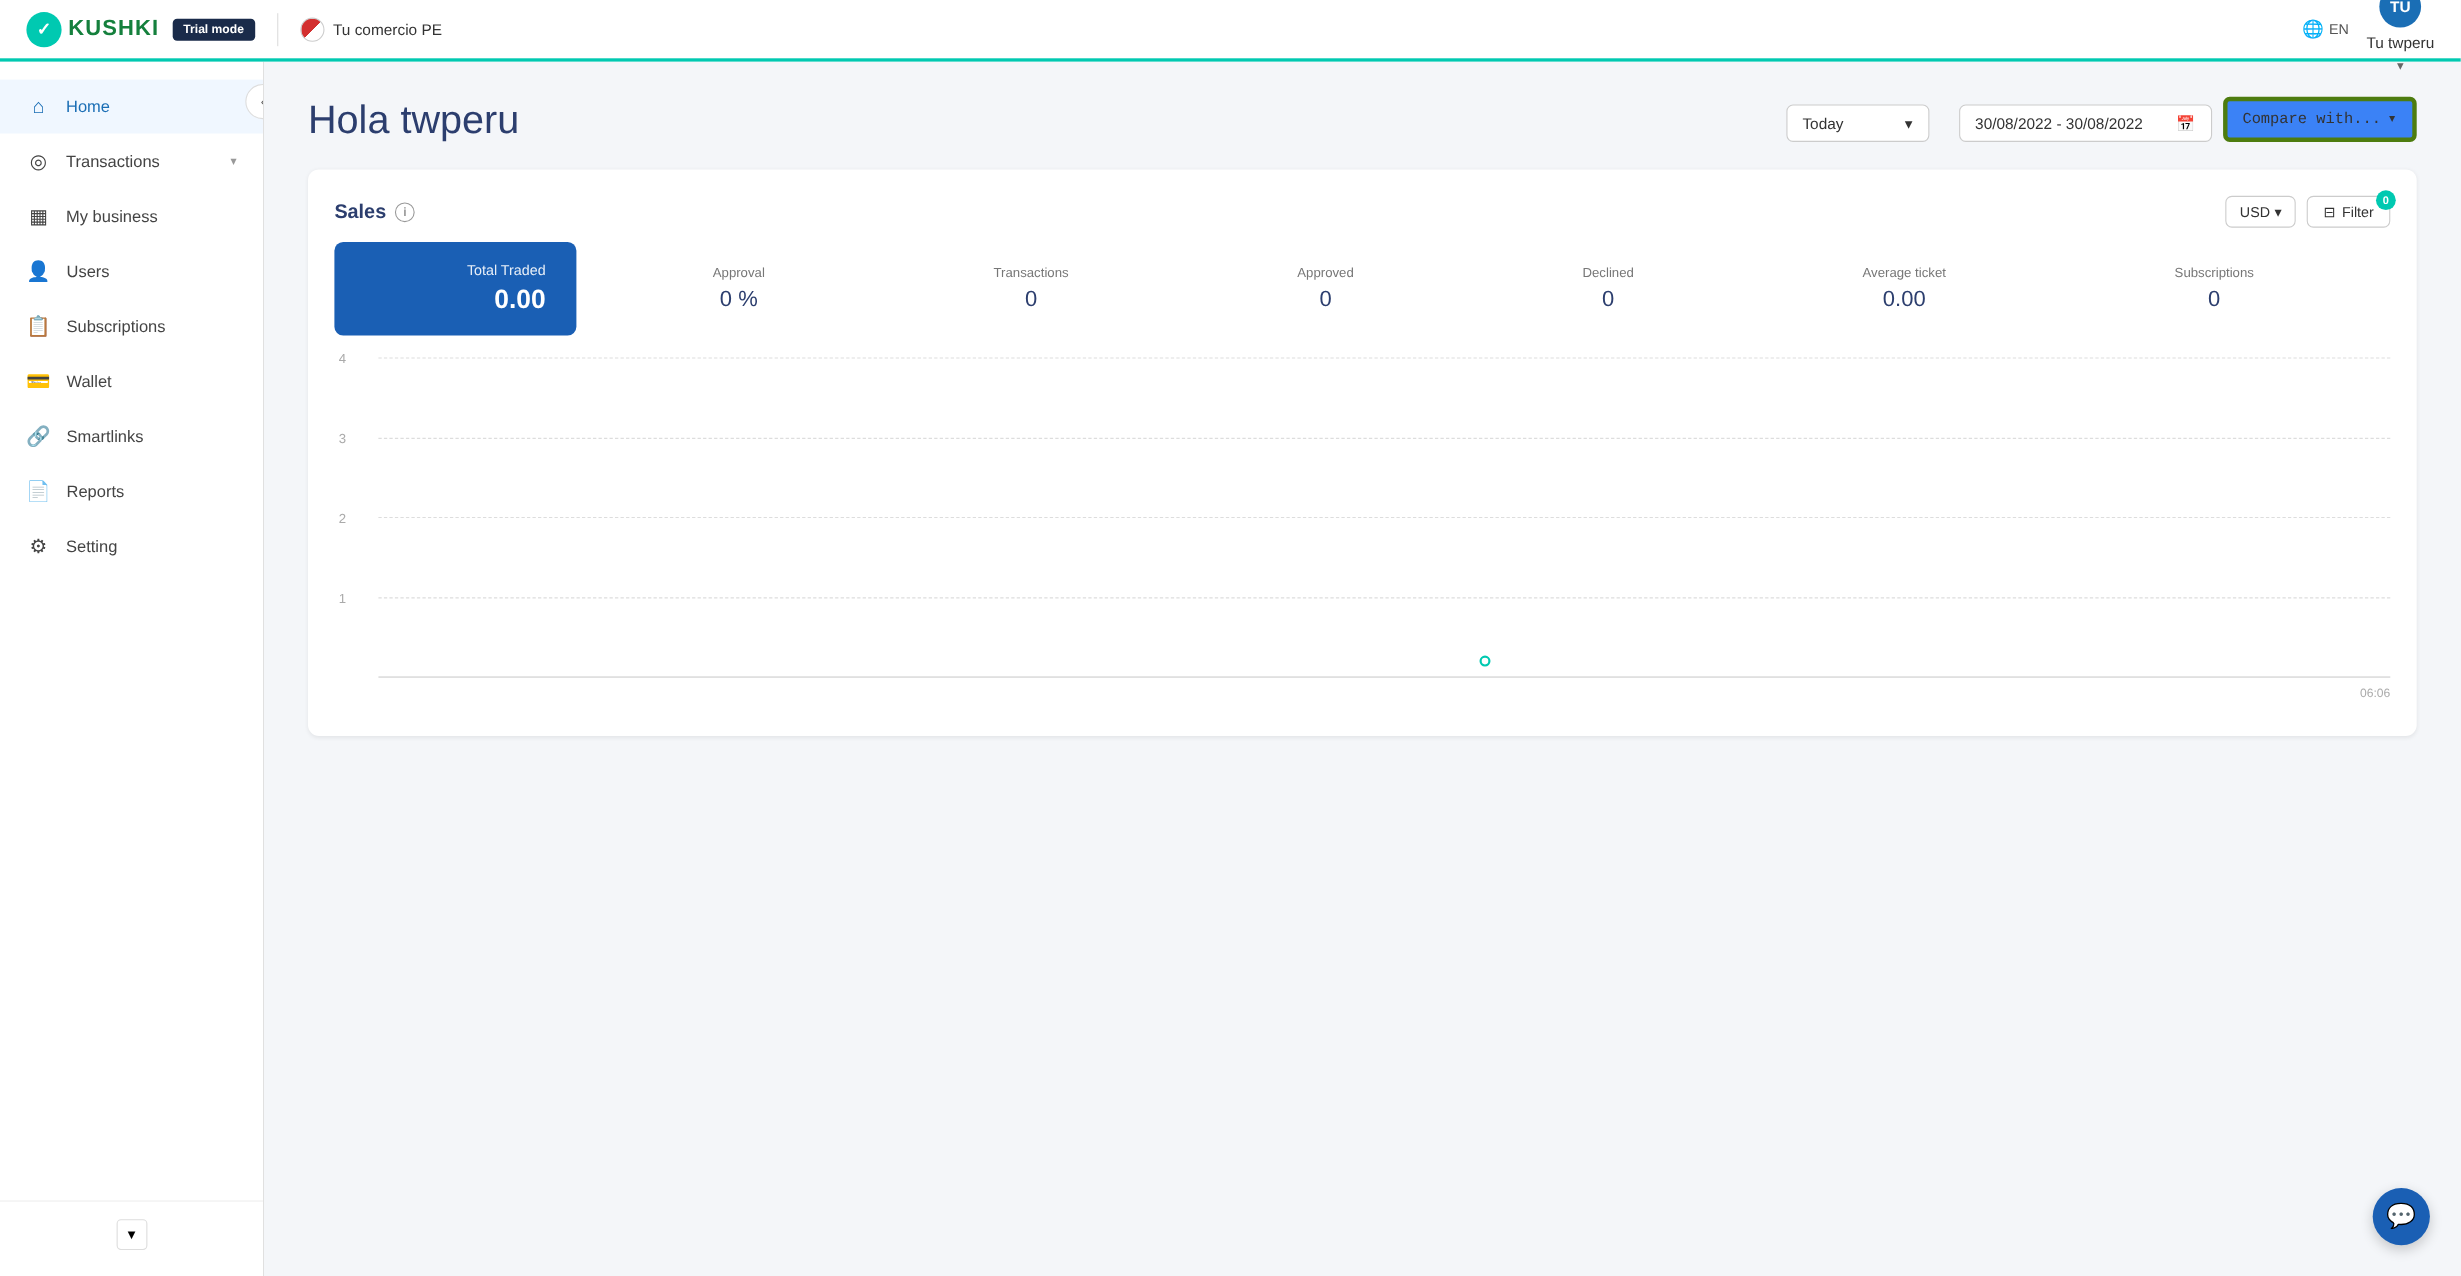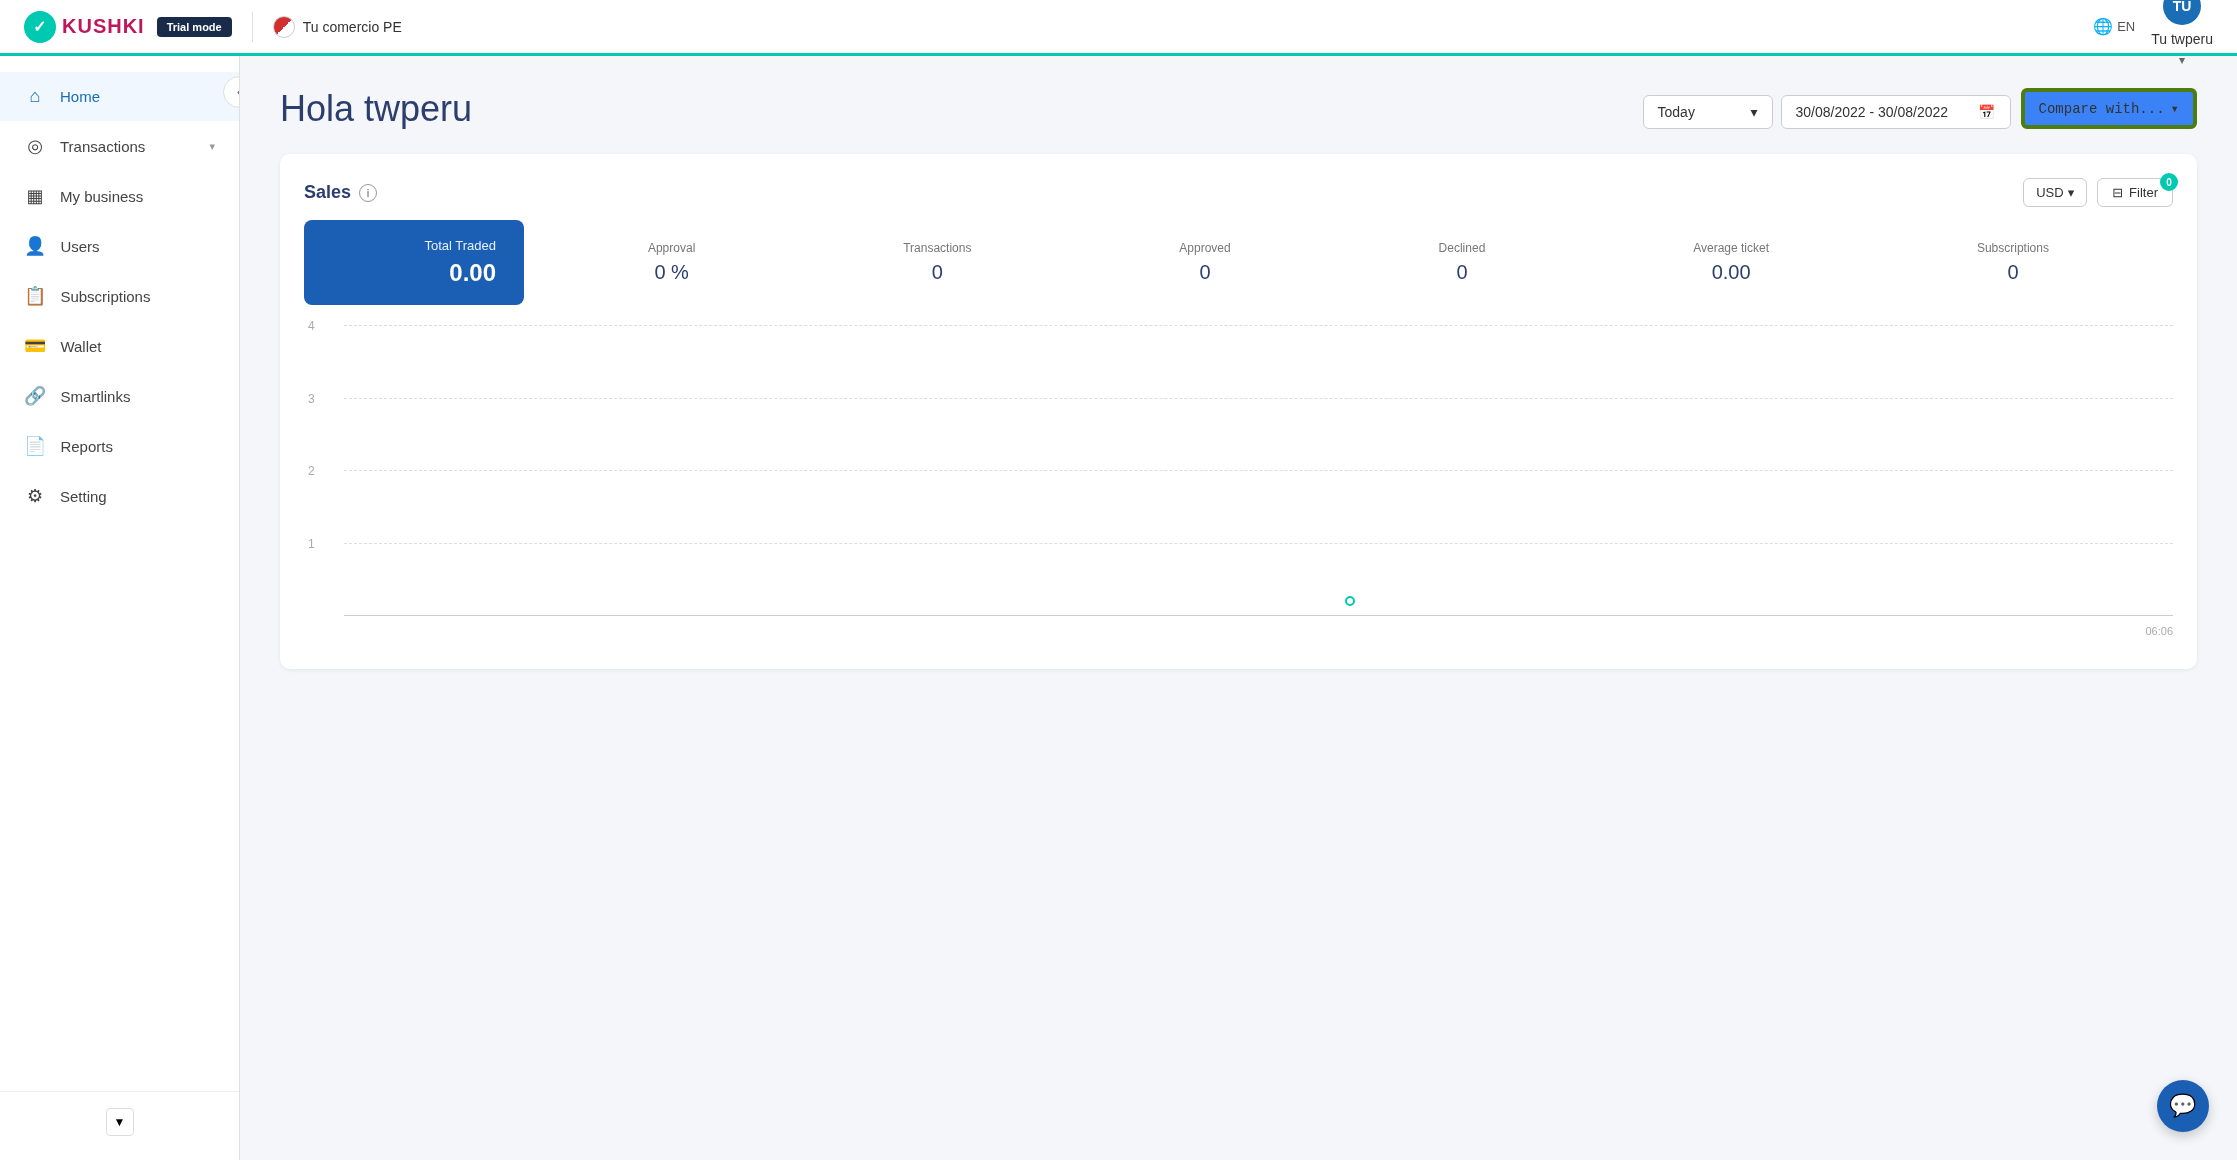--- a/index.html
+++ b/index.html
@@ -8,21 +8,21 @@
     
     .topnav {
       display: flex; align-items: center; justify-content: space-between;
       background: #fff; height: 56px; padding: 0 24px;
       border-bottom: 3px solid #00c9b1; position: fixed; top: 0; left: 0; right: 0; z-index: 100;
     }
     .topnav-left { display: flex; align-items: center; gap: 12px; }
     .logo { display: flex; align-items: center; gap: 6px; }
     .logo-icon { width: 32px; height: 32px; background: #00c9b1; border-radius: 50%; display: flex; align-items: center; justify-content: center; }
     .logo-check { color: #fff; font-size: 16px; font-weight: bold; }
-    .logo-text { font-size: 20px; font-weight: 700; color: #be185d; letter-spacing: 1px; }
+    .logo-text { font-size: 20px; font-weight: 700; color: #15803d; letter-spacing: 1px; }
     .trial-badge {
       background: #1a2b4a; color: #fff; font-size: 11px; font-weight: 600;
       padding: 4px 10px; border-radius: 4px;
     }
     .divider-v { width: 1px; height: 30px; background: #ddd; margin: 0 8px; }
     .commerce-flag { display: flex; align-items: center; gap: 8px; font-size: 14px; font-weight: 500; color: #333; }
     .flag { width: 22px; height: 22px; border-radius: 50%; background: linear-gradient(135deg, #d32f2f 50%, #fff 50%); border: 1px solid #ccc; }
     .topnav-right { display: flex; align-items: center; gap: 16px; }
     .lang-selector { display: flex; align-items: center; gap: 4px; font-size: 13px; color: #555; cursor: pointer; }
     .globe-icon { font-size: 16px; }
@@ -69,21 +69,21 @@
     .header-controls { display: flex; flex-direction: row; align-items: flex-end; gap: 10px; }
     .date-controls { display: flex; gap: 8px; align-items: center; }
     .period-select {
       display: flex; align-items: center; gap: 6px;
       border: 1px solid #ccc; border-radius: 6px; padding: 8px 14px;
       background: #fff; font-size: 14px; cursor: pointer; min-width: 130px;
     }
     .date-range-picker {
       display: flex; align-items: center; gap: 8px;
       border: 1px solid #ccc; border-radius: 6px; padding: 8px 14px;
-      background: #fff; font-size: 14px; min-width: 230px;
+      background: #fff; font-size: 14px; min-width: 230px; margin-left: 19px;
     }
     .compare-btn {
       display: flex; align-items: center; gap: 6px;
       border: 4px solid #4d7c0f; border-radius: 6px; padding: 8px 14px;
       background: #3b82f6; font-size: 14px; cursor: pointer; font-family: Liberation Mono, monospace;
     }
 
     
     .sales-card { background: #fff; border-radius: 10px; padding: 24px; box-shadow: 0 1px 4px rgba(0,0,0,0.07); }
     .sales-card-header { display: flex; align-items: center; justify-content: space-between; margin-bottom: 13px; }

